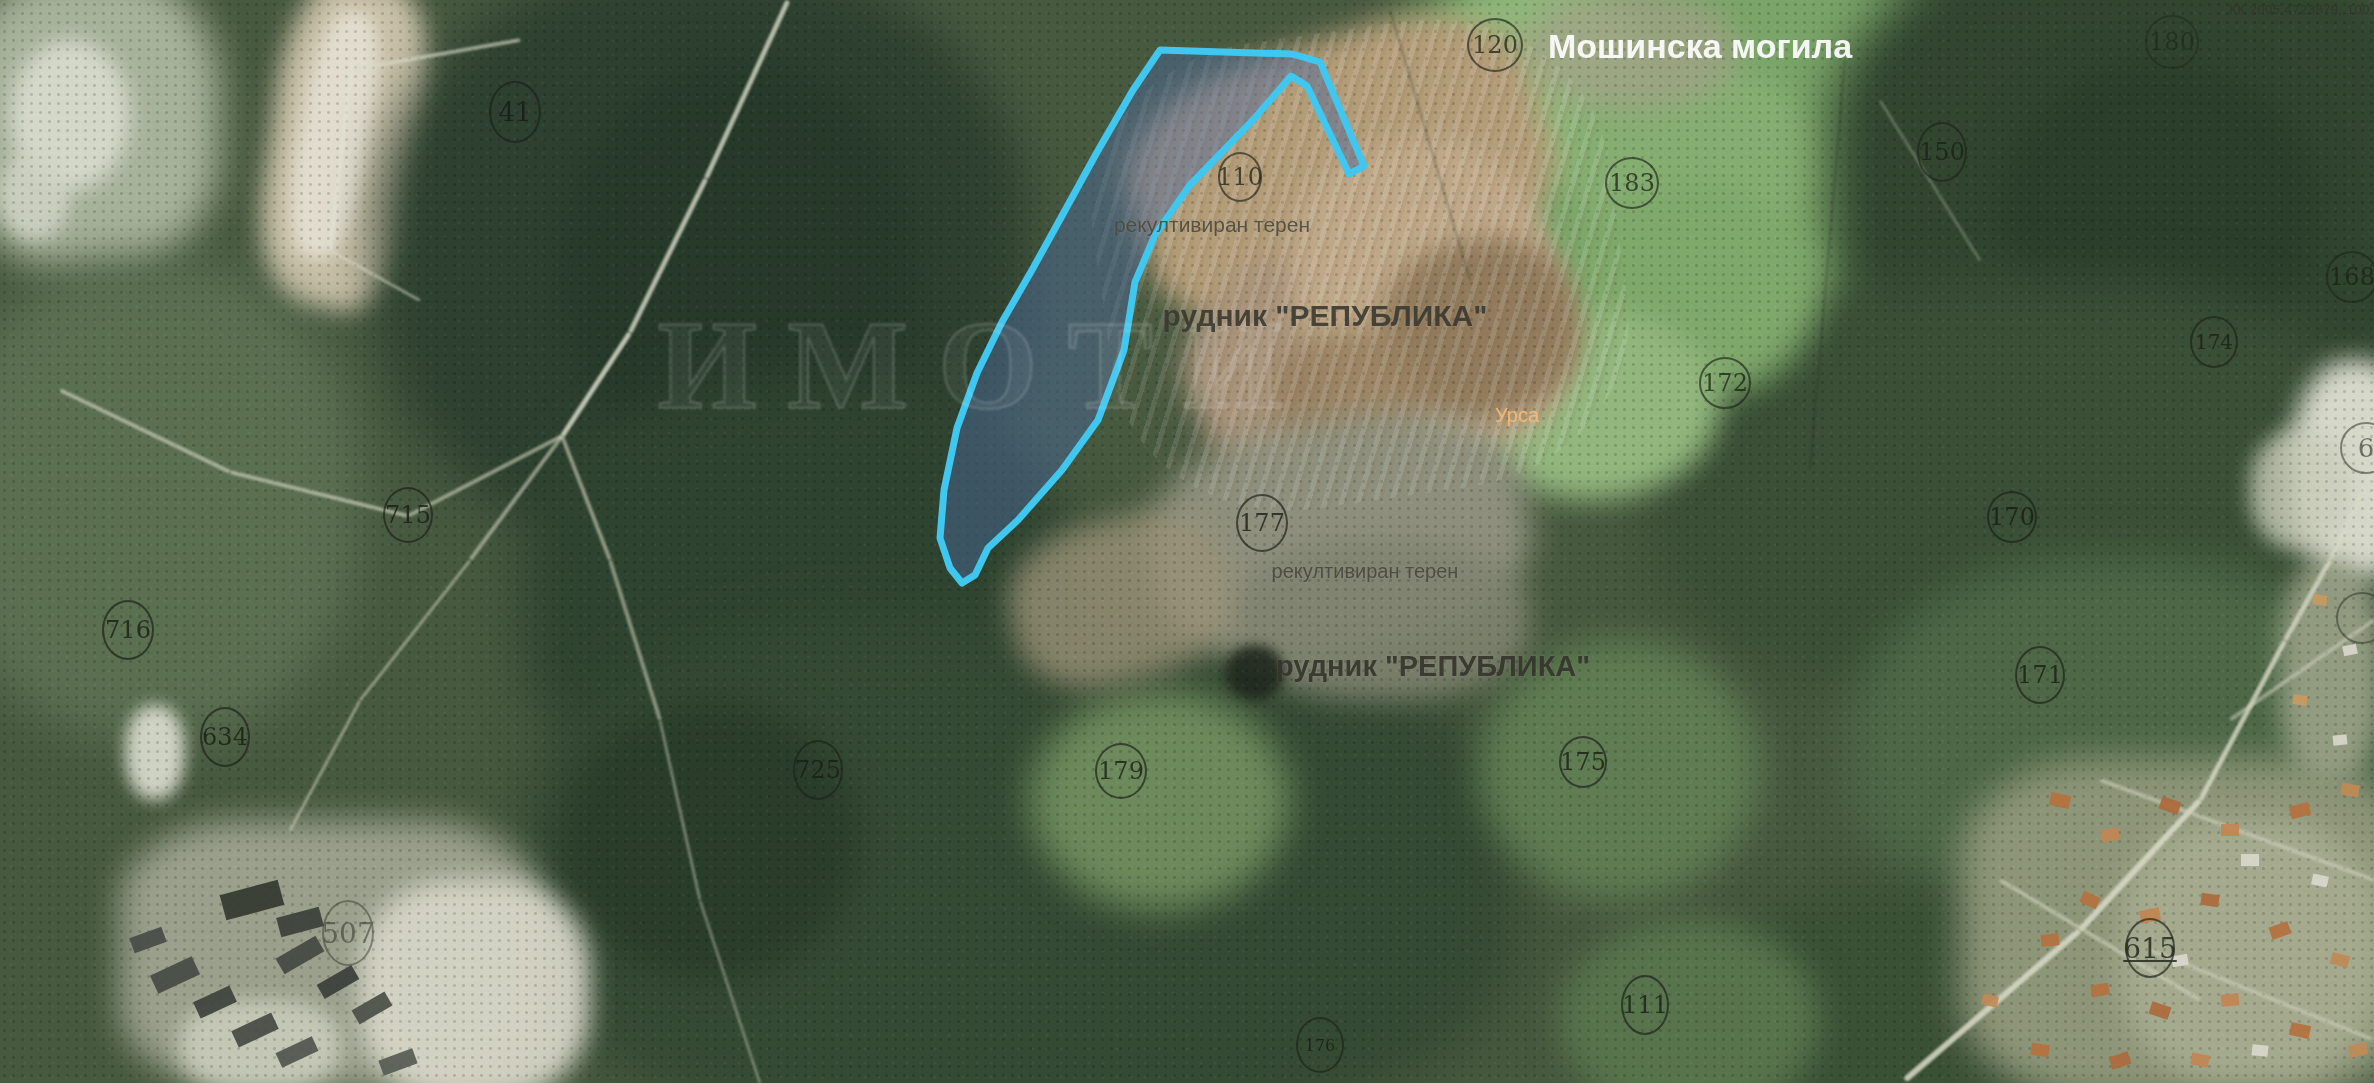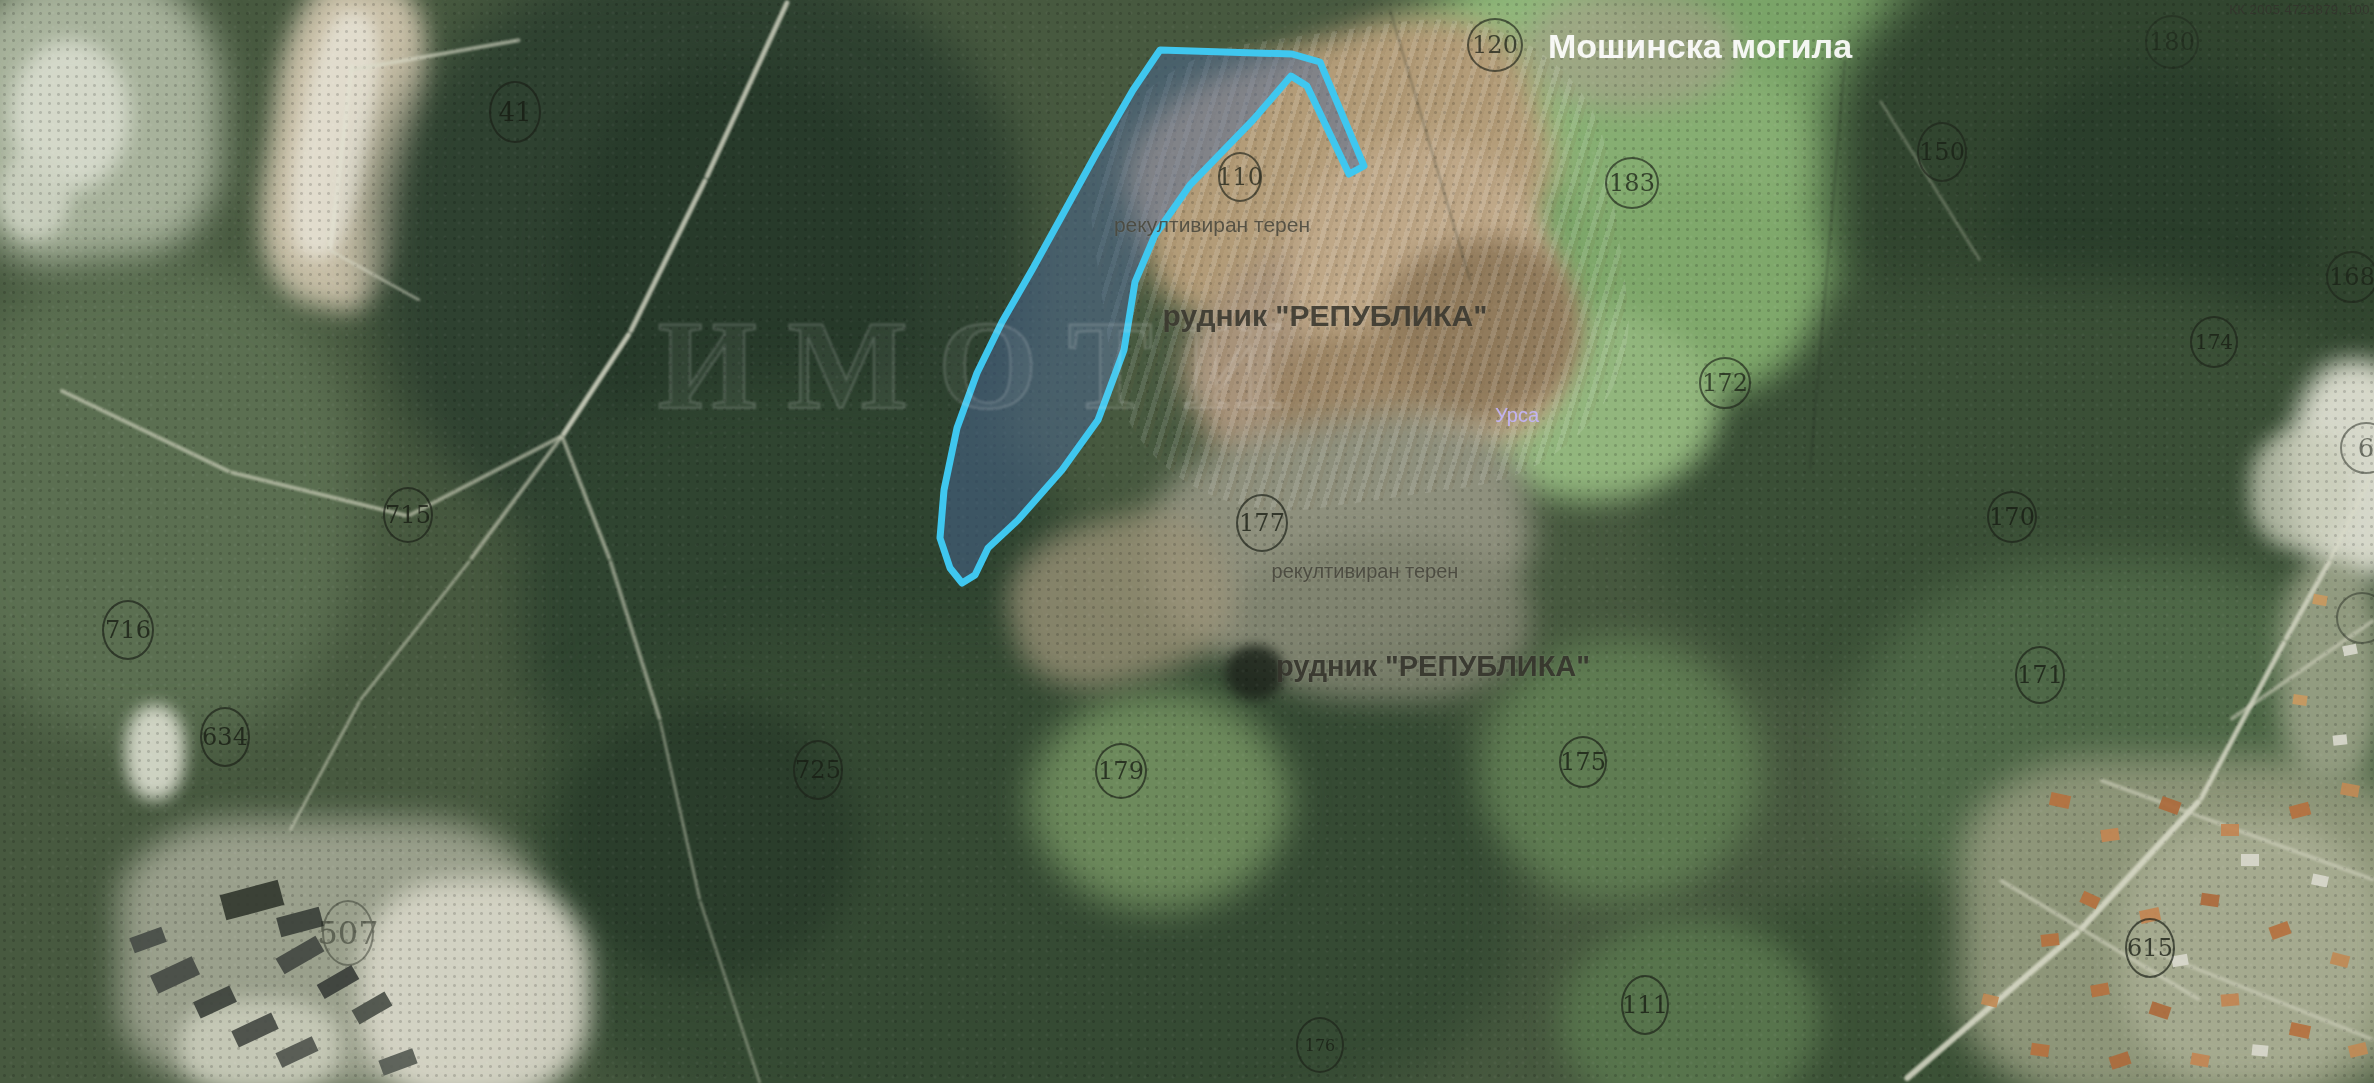--- a/index.html
+++ b/index.html
@@ -258,35 +258,35 @@
       </div>
       <div class="parcel" style="left: 383px; top: 487px; width: 50px; height: 56px; opacity: 0.85; font-size: 24px;">
         <span>715</span>
       </div>
       <div class="parcel" style="left: 102px; top: 600px; width: 52px; height: 60px; opacity: 0.85; font-size: 24px;">
         <span>716</span>
       </div>
       <div class="parcel" style="left: 200px; top: 707px; width: 50px; height: 60px; opacity: 0.85; font-size: 24px;">
         <span>634</span>
       </div>
-      <div class="parcel" style="left: 322px; top: 900px; width: 52px; height: 66px; opacity: 0.5; font-size: 32px;">
+      <div class="parcel" style="left: 322px; top: 900px; width: 52px; height: 66px; opacity: 0.5; font-size: 28px;">
         <span>507</span>
       </div>
-      <div class="parcel" style="left: 2125px; top: 918px; width: 50px; height: 60px; opacity: 0.85; font-size: 24px;">
+      <div class="parcel" style="left: 2125px; top: 918px; width: 50px; height: 60px; opacity: 0.85; font-size: 28px; text-decoration: underline;">
         <span>615</span>
       </div>
       <div class="parcel" style="left: 1621px; top: 975px; width: 48px; height: 60px; opacity: 0.85; font-size: 24px;">
         <span>111</span>
       </div>
       <div class="parcel" style="left: 1296px; top: 1017px; width: 48px; height: 56px; opacity: 0.8; font-size: 16px;">
         <span>176</span>
       </div>
       <div class="arealabel" style="left: 1700px; top: 46px; font-size: 34px; font-weight: 600; color: #ffffff; opacity: 0.92;">Мошинска могила</div>
       <div class="arealabel" style="left: 1212px; top: 225px; font-size: 21px; font-weight: 400; color: rgb(74, 72, 61); opacity: 0.88;">рекултивиран терен</div>
       <div class="arealabel" style="left: 1325px; top: 316px; font-size: 30px; font-weight: 600; color: rgb(59, 57, 48); opacity: 0.9;">рудник "РЕПУБЛИКА"</div>
-      <div class="arealabel" style="left: 1517px; top: 415px; font-size: 20px; font-weight: 400; color: #c4b5fd; opacity: 0.9;">Урса</div>
+      <div class="arealabel" style="left: 1517px; top: 415px; font-size: 20px; font-weight: 400; color: #fdba74; opacity: 0.9;">Урса</div>
       <div class="arealabel" style="left: 1365px; top: 571px; font-size: 20px; font-weight: 400; color: rgb(69, 68, 58); opacity: 0.85;">рекултивиран терен</div>
       <div class="arealabel" style="left: 1433px; top: 666px; font-size: 29px; font-weight: 600; color: rgb(53, 52, 44); opacity: 0.9;">рудник "РЕПУБЛИКА"</div>
     </div>
 
   <div id="corner-stamp">КК 2005 4723879, 100</div>
 
 </div>
 
 </body></html>

